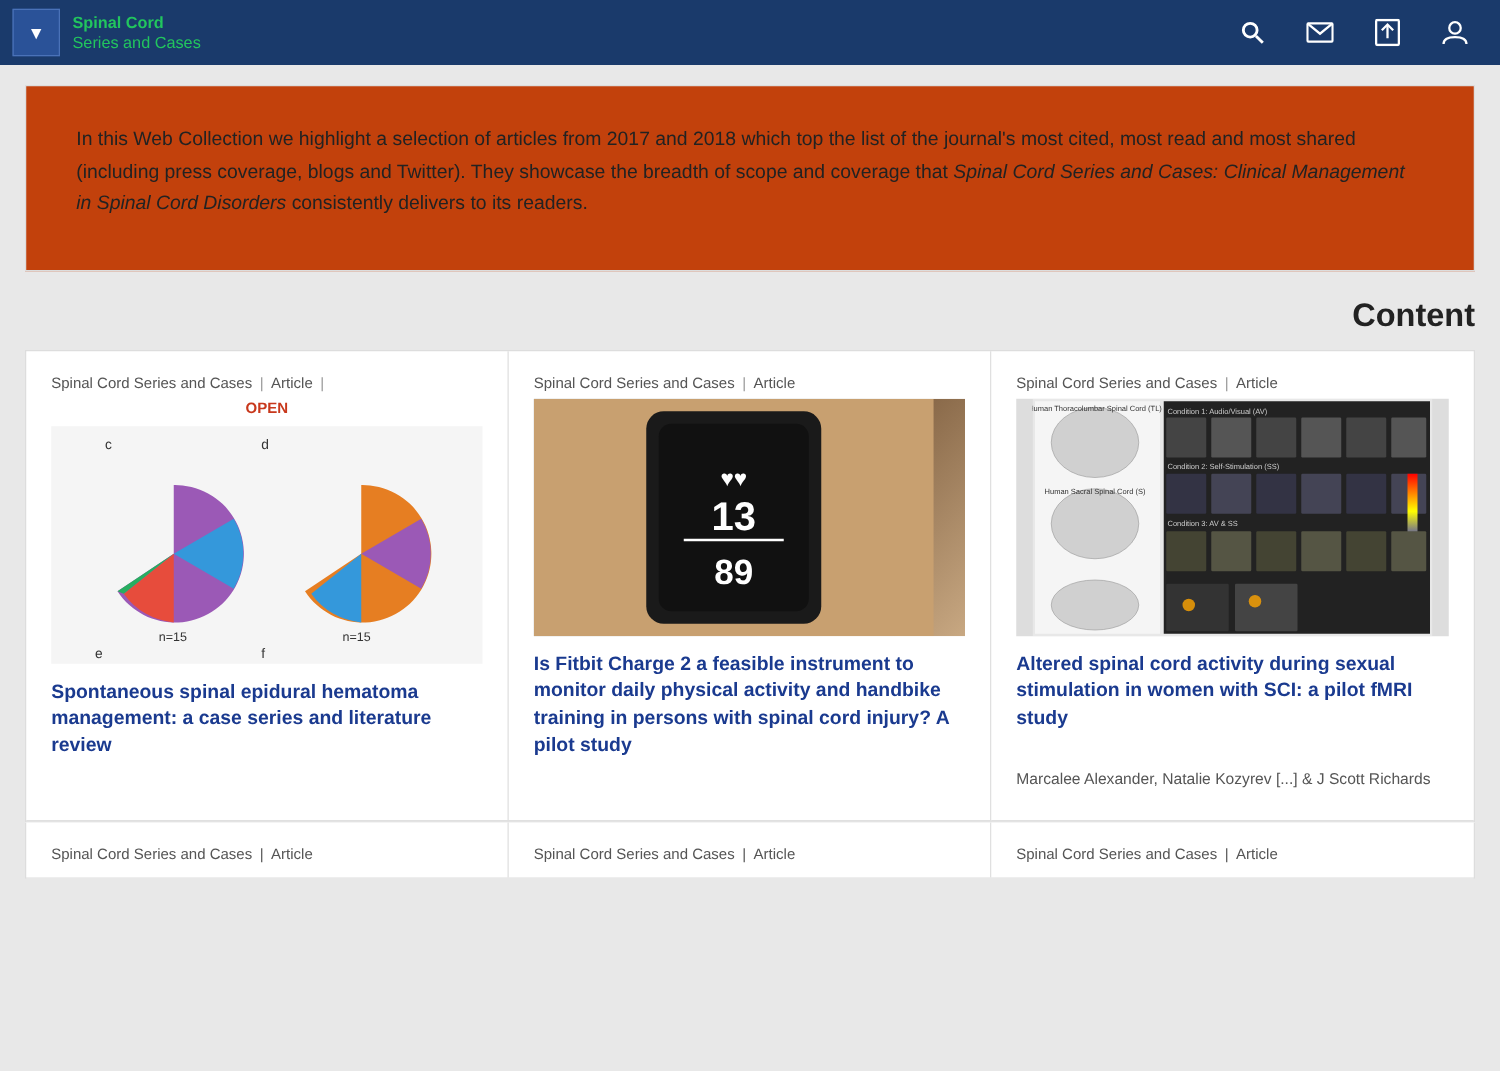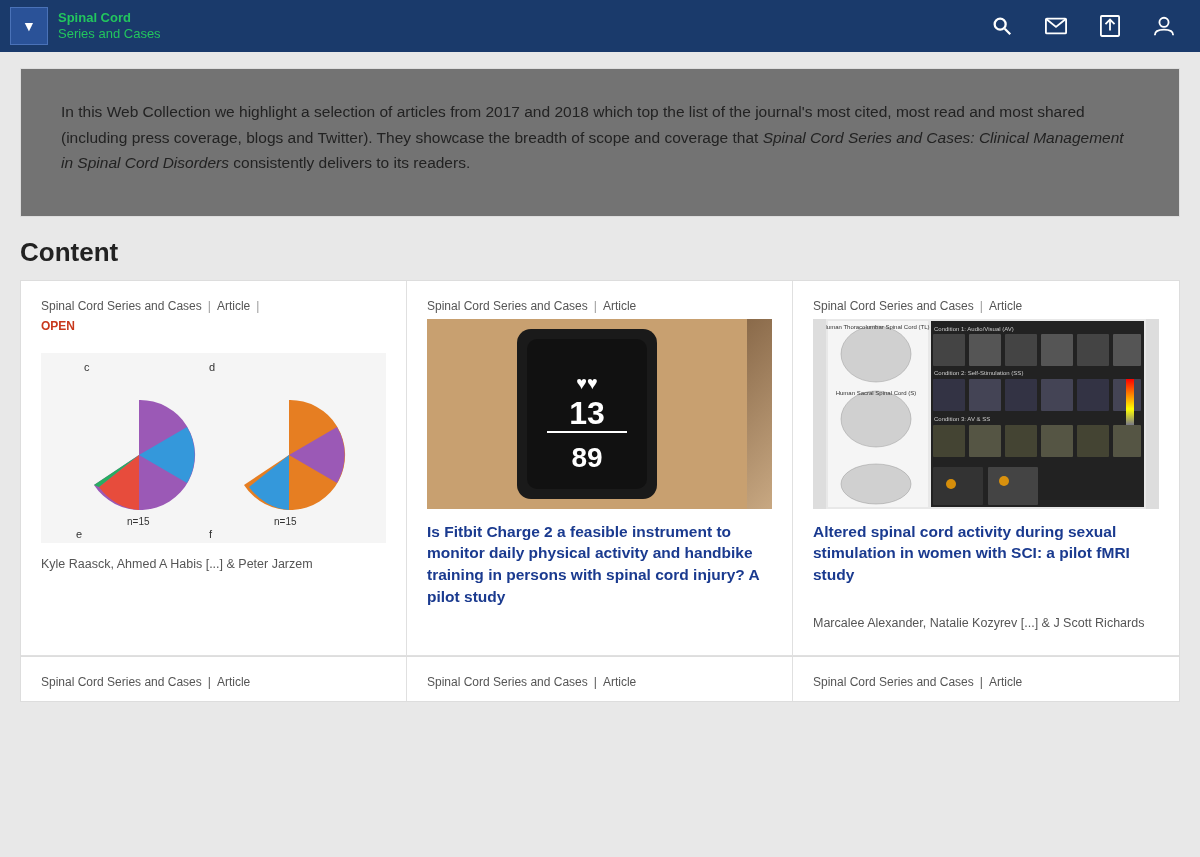--- a/index.html
+++ b/index.html
@@ -62,40 +62,41 @@
 
     
     .main-container {
       max-width: 1180px;
       margin: 0 auto;
       padding: 0 10px;
     }
 
     
     .intro-box {
-      background: #737373;
+      background: #c2410c;
       margin: 16px 0;
       padding: 30px 40px 40px 40px;
       border: 1px solid #ddd;
     }
     .intro-text {
       font-size: 15.5px;
       line-height: 1.65;
       color: #222;
     }
     .intro-text em {
       font-style: italic;
     }
 
     
     .content-heading {
       font-size: 26px;
       font-weight: bold;
       color: #222;
       margin: 20px 0 12px 0;
+      text-align: right;
     }
 
     
     .articles-grid {
       display: grid;
       grid-template-columns: 1fr 1fr 1fr;
       gap: 0;
       background: white;
       border: 1px solid #ddd;
     }
@@ -117,21 +118,22 @@
       flex-wrap: wrap;
     }
     .article-meta .separator {
       color: #999;
     }
     .article-open-badge {
       color: #c8381c;
       font-size: 12px;
       font-weight: bold;
       display: block;
-      margin-bottom: 20px;
+      margin-bottom: 8px;
+      text-align: center;
     }
 
     .article-image {
       width: 100%;
       height: 190px;
       margin-bottom: 12px;
       overflow: hidden;
       display: flex;
       align-items: center;
       justify-content: center;
@@ -268,21 +270,21 @@
 
           <path d="M235,100 L283,72 A55,55 0 0,1 283,128 Z" fill="#9b59b6"></path>
 
           <path d="M235,100 L235,155 A55,55 0 0,1 195,132 Z" fill="#3498db"></path>
           <text x="220" y="170" font-size="10" fill="#333">n=15</text>
 
           <text x="22" y="183" font-size="11" fill="#333">e</text>
           <text x="155" y="183" font-size="11" fill="#333">f</text>
         </svg>
       </div>
-      <div class="article-authors">Kyle Raasck, Ahmed A Habis [...] &amp; Peter Jarzem</div>
+      <div class="article-title">Spontaneous spinal epidural hematoma management: a case series and literature review</div>
     </div>
 
     <div class="article-card">
       <div class="article-meta">
         <span>Spinal Cord Series and Cases</span>
         <span class="separator">|</span>
         <span>Article</span>
       </div>
       <div class="article-image" style="background:none; padding:0; margin-bottom:12px;">
         <div class="fitbit-image">

